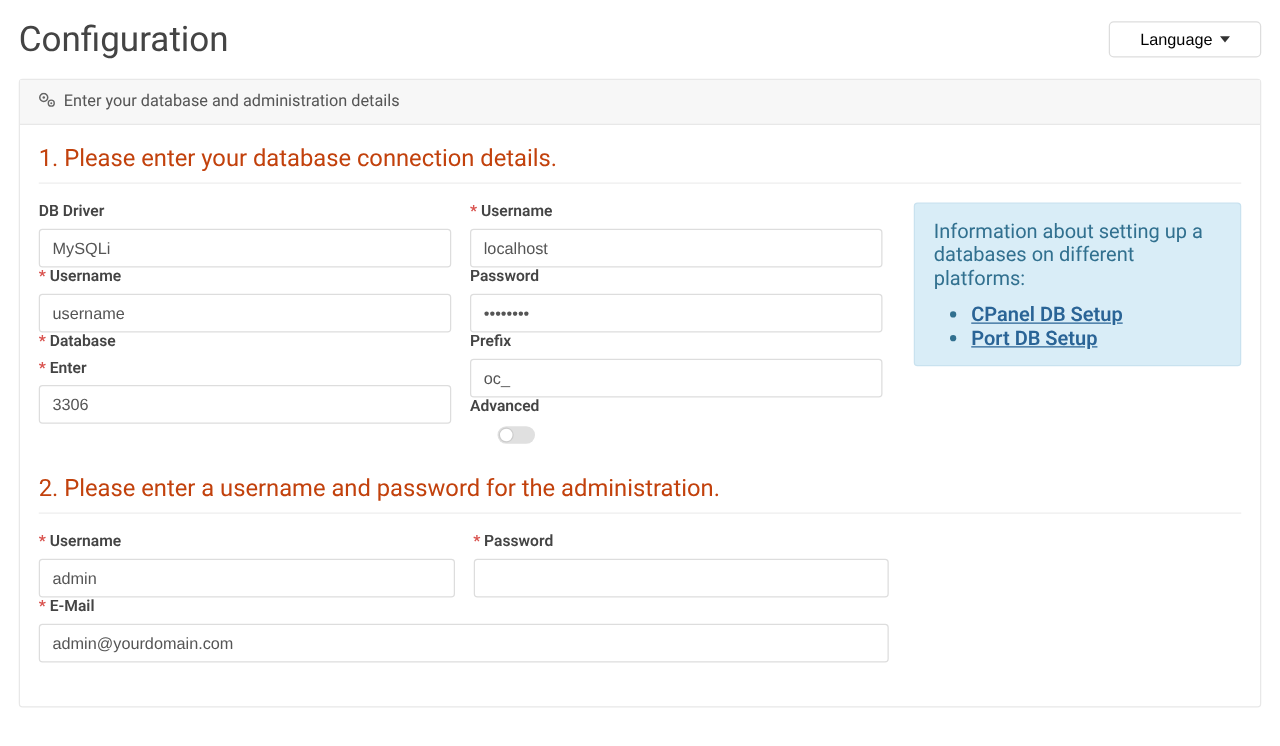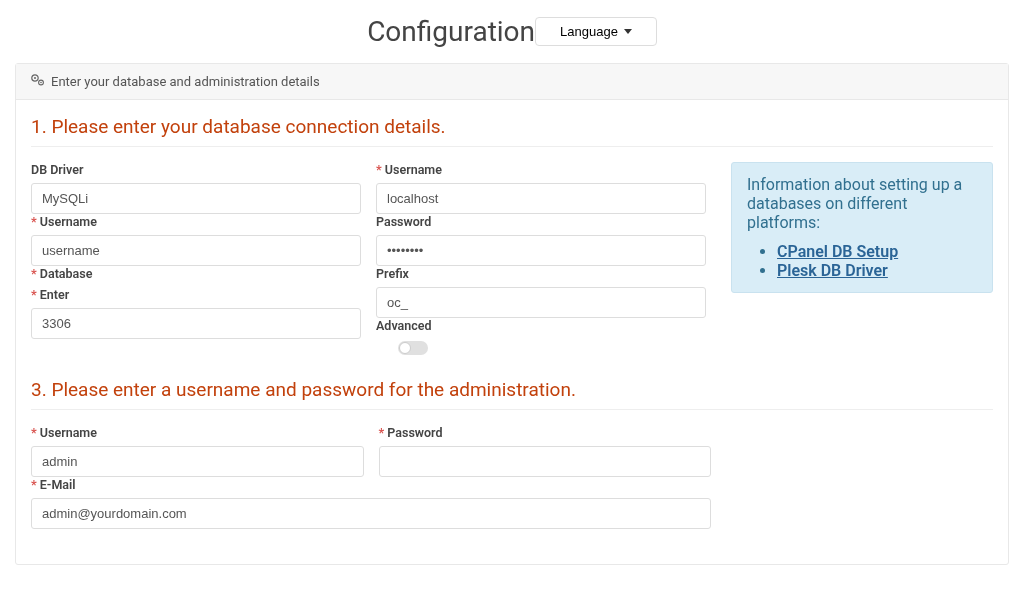--- a/index.html
+++ b/index.html
@@ -5,21 +5,21 @@
 * { box-sizing: border-box; margin: 0; padding: 0; }
 body {
   font-family: -apple-system, BlinkMacSystemFont, "Segoe UI", Roboto, "Helvetica Neue", Arial, sans-serif;
   background: #fff;
   color: #444;
   font-size: 13px;
 }
 .container { padding: 10px 15px; }
 .header-row {
   display: flex;
-  justify-content: center;
+  justify-content: space-between;
   align-items: center;
   padding: 5px 0 10px 0;
 }
 h1 {
   font-size: 28px;
   font-weight: 400;
   color: #444;
 }
 .lang-btn {
   background: #fff;
@@ -202,29 +202,29 @@
               <label>Advanced</label>
               <div class="toggle"></div>
             </div>
           </div>
 
           <div class="col-right">
             <div class="alert-info">
               <span>Information about setting up a databases on different platforms:</span>
               <ul>
                 <li><a href="#">CPanel DB Setup</a></li>
-                <li><a href="#">Plesk DB Driver</a></li>
+                <li><a href="#">Port DB Setup</a></li>
               </ul>
             </div>
           </div>
         </div>
       </fieldset>
 
       <fieldset>
-        <legend>3. Please enter a username and password for the administration.</legend>
+        <legend>2. Please enter a username and password for the administration.</legend>
         <div style="width: 680px;">
           <div class="row admin-row">
             <div class="col-left">
               <div class="form-group">
                 <label class="req">Username</label>
                 <input type="text" value="admin" style="">
               </div>
             </div>
             <div class="col-mid">
               <div class="form-group">

